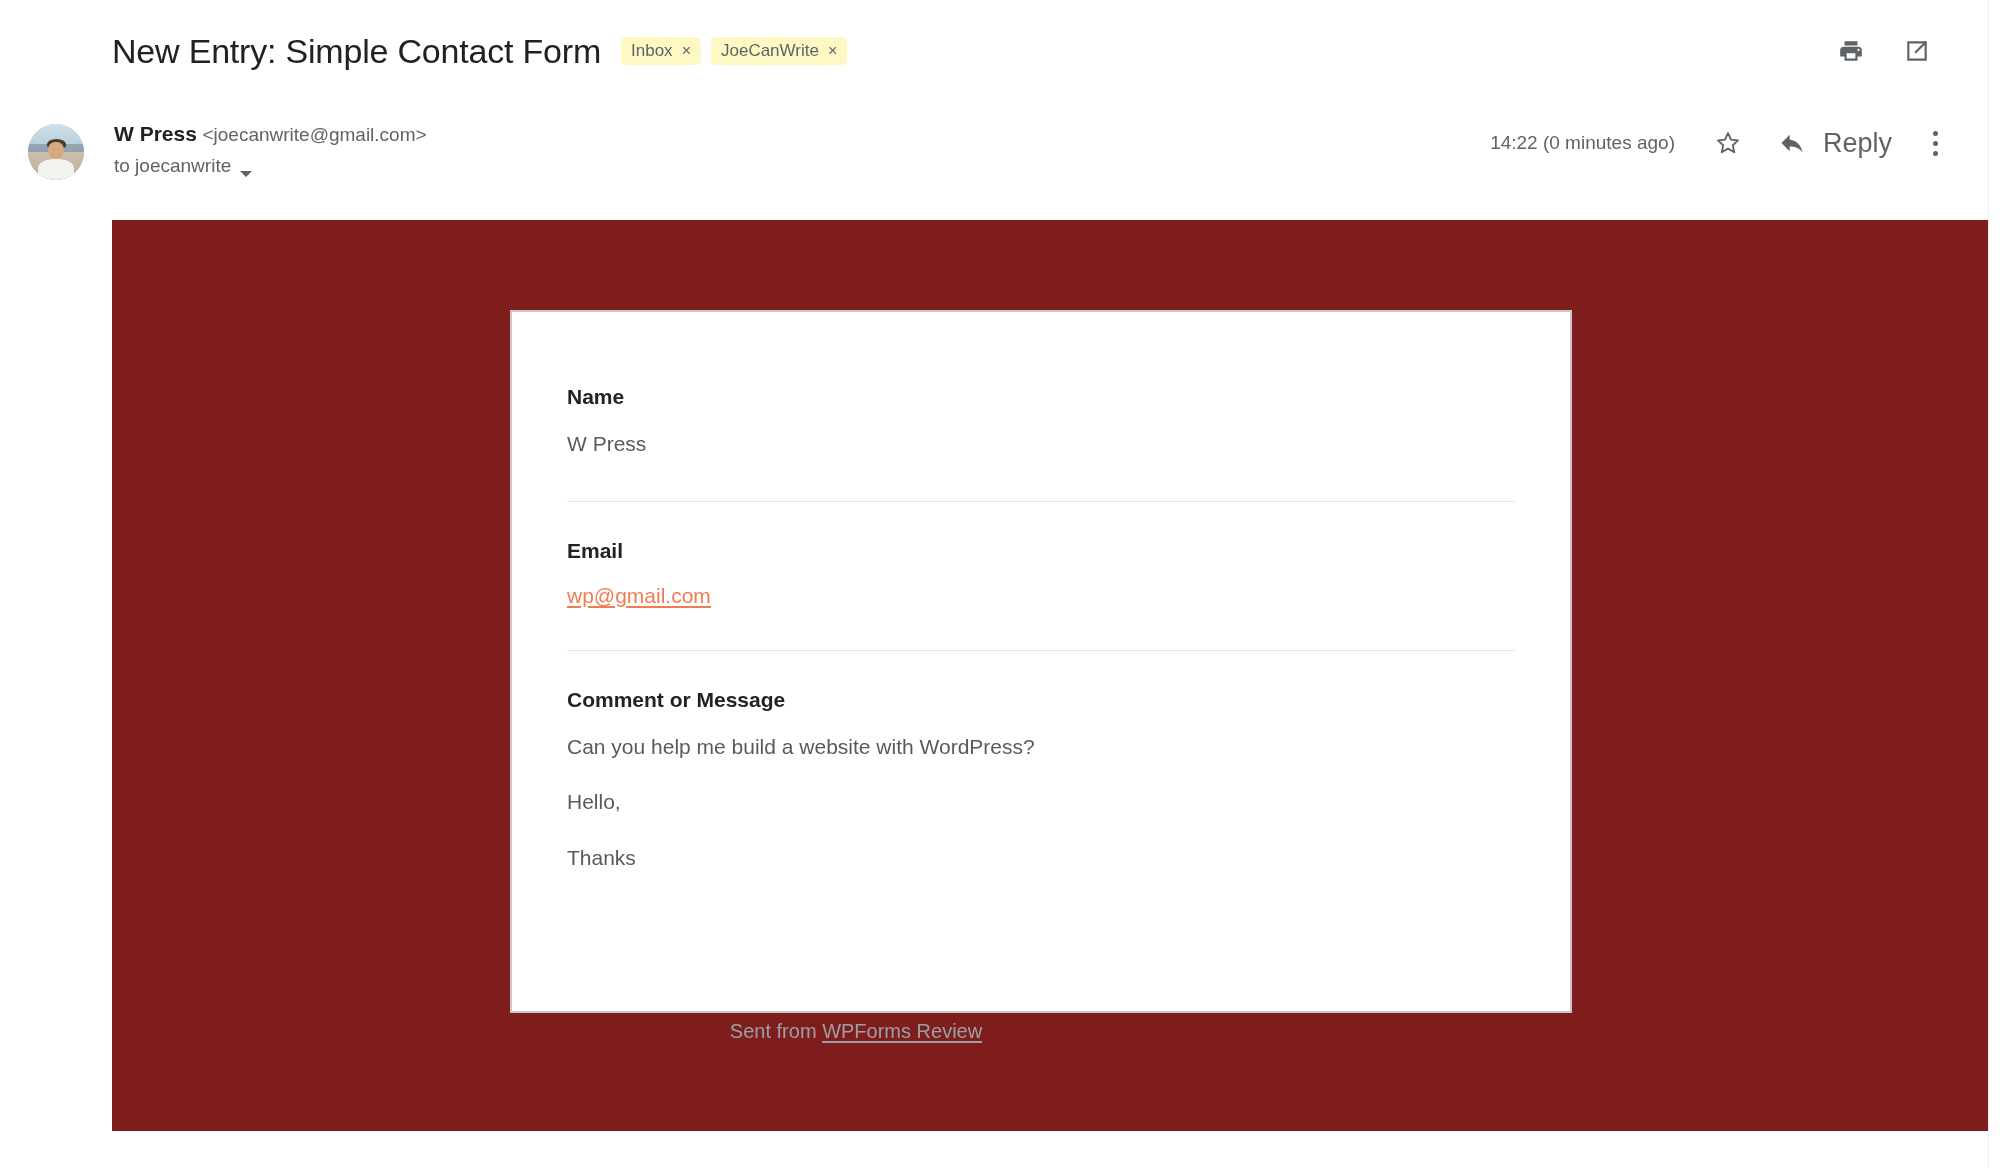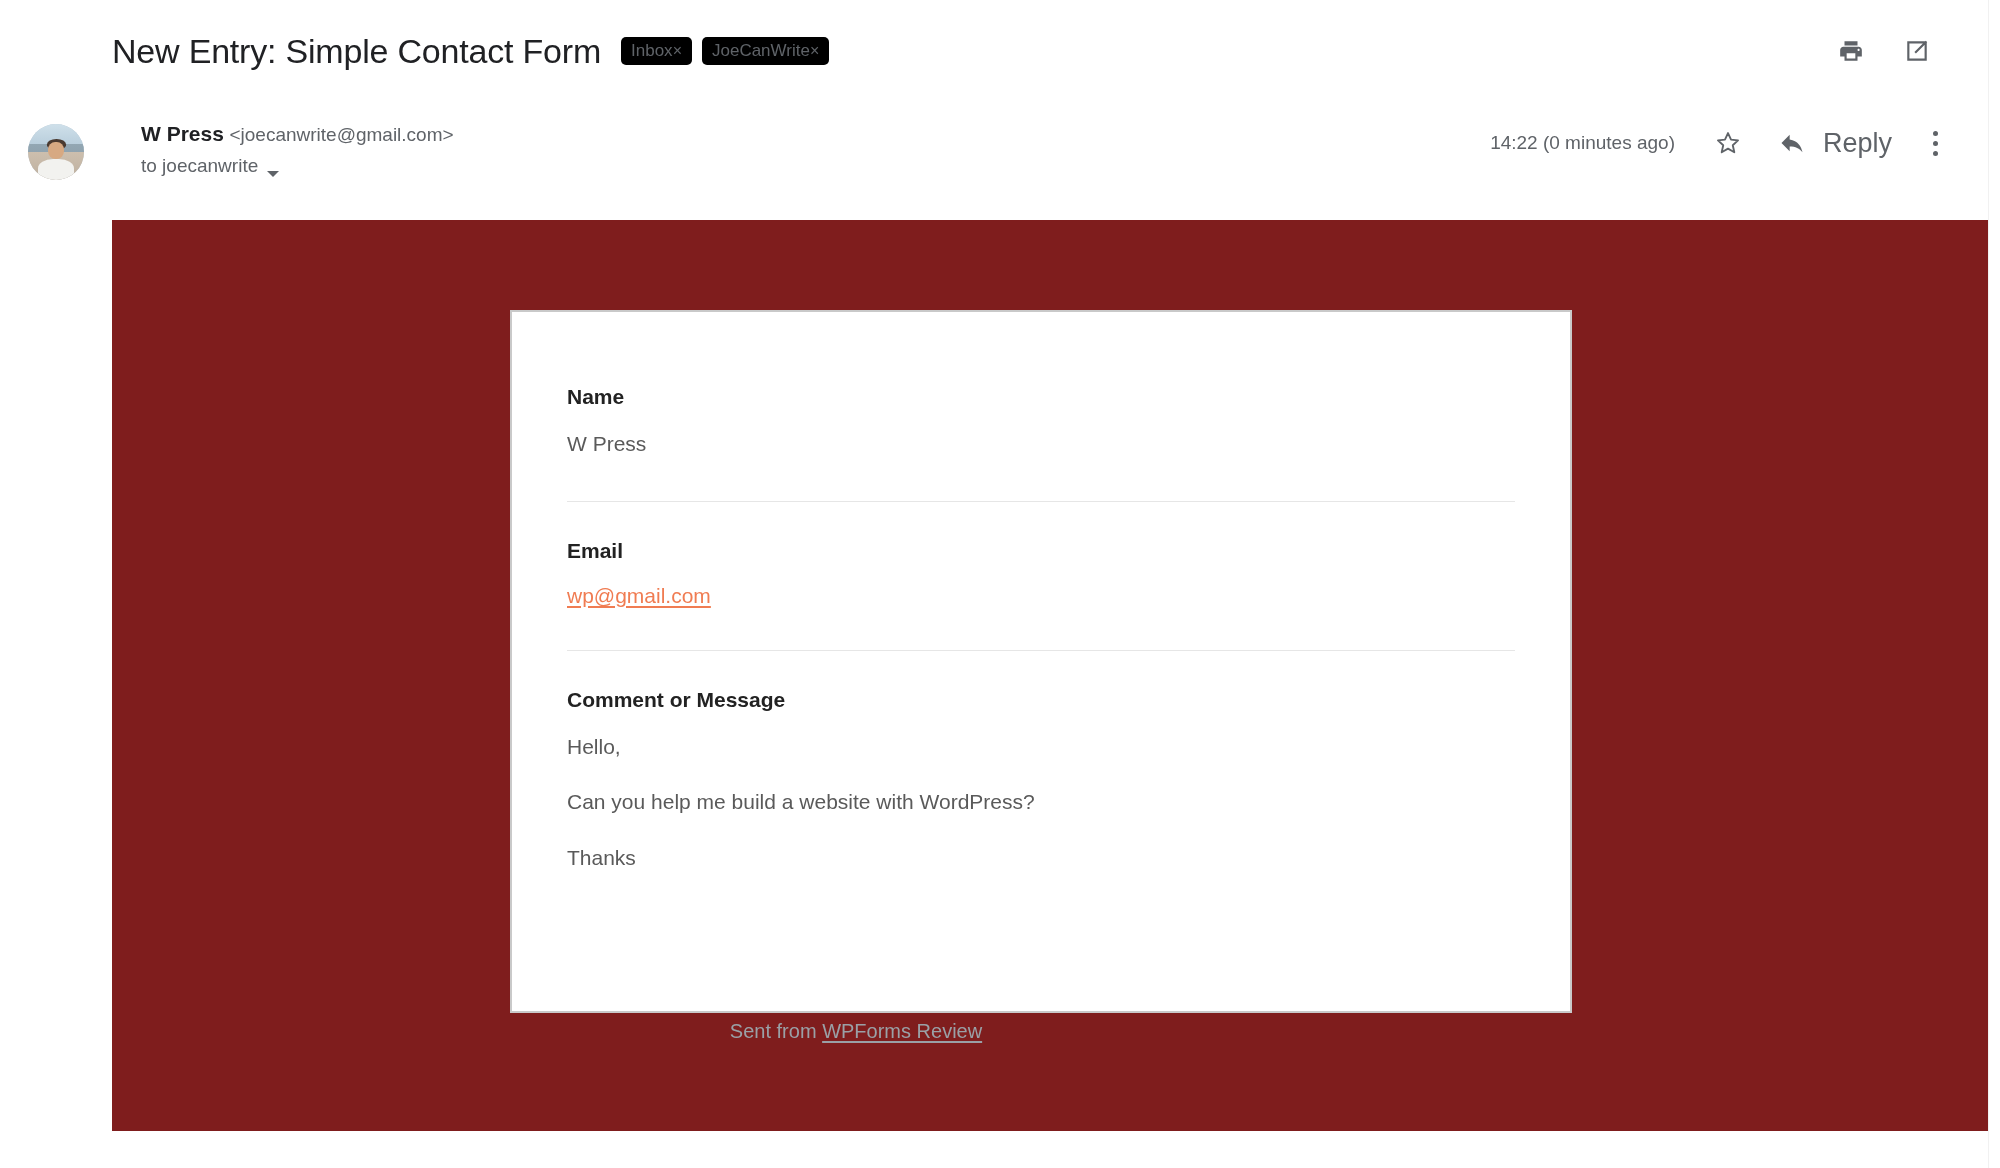--- a/index.html
+++ b/index.html
@@ -49,21 +49,22 @@
   }
   .label-chips {
     display: flex;
     align-items: center;
     gap: 10px;
     margin-left: 20px;
   }
   .chip {
     display: inline-flex;
     align-items: center;
-    background: #000000;
+    gap: 9px;
+    background: #fef9c3;
     border-radius: 5px;
     padding: 5px 10px 6px 10px;
     font-size: 17px;
     color: #5f6368;
     line-height: 1;
     white-space: nowrap;
   }
   .chip-x {
     font-size: 16px;
     color: #5f6368;
@@ -90,21 +91,20 @@
     position: absolute;
     left: 0;
     top: 120px;
     width: 1988px;
     height: 80px;
     box-sizing: border-box;
     padding-left: 28px;
     padding-right: 26px;
     display: flex;
     align-items: flex-start;
-    gap: 27px;
   }
   .avatar {
     width: 56px;
     height: 56px;
     border-radius: 50%;
     margin-top: 4px;
     flex: 0 0 auto;
     overflow: hidden;
     position: relative;
     background: #b9c7d2;
@@ -365,22 +365,22 @@
 
       <div class="field">
         <div class="field-label">Email</div>
         <a class="field-link" href="#">wp@gmail.com</a>
       </div>
 
       <div class="divider"></div>
 
       <div class="field">
         <div class="field-label">Comment or Message</div>
+        <p class="msg-para">Can you help me build a website with WordPress?</p>
         <p class="msg-para">Hello,</p>
-        <p class="msg-para">Can you help me build a website with WordPress?</p>
         <p class="msg-para">Thanks</p>
       </div>
 
     </div>
   </div>
 
   <div class="sent-from">
     <span>Sent from </span><a href="#">WPForms Review</a>
   </div>
 

